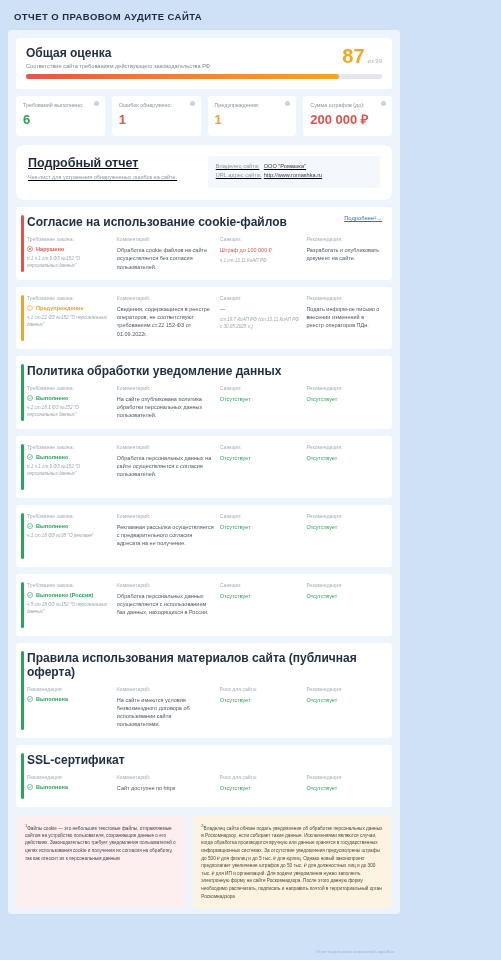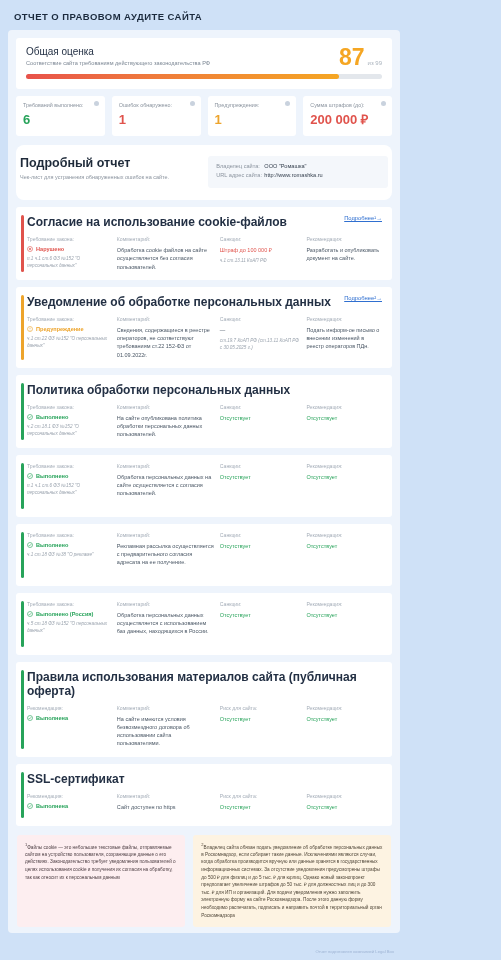--- a/index.html
+++ b/index.html
@@ -20,24 +20,24 @@
     background: #eef4fc; border-radius: 4px; padding: 8px 8px 6px;
   }
 
   
   .score-card {
     background: #fff; border-radius: 3px; padding: 8px 10px 10px;
     display: flex; flex-direction: column; gap: 5px;
   }
   .score-top { display: flex; align-items: flex-start; }
   .score-left { flex: 1; }
-  .score-title { font-size: 10px; font-weight: normal; color: #233044; }
+  .score-title { font-size: 12px; font-weight: bold; color: #233044; }
   .score-sub { font-size: 5.6px; color: #7c8794; margin-top: 3px; }
   .score-num-wrap { display: flex; align-items: baseline; gap: 3px; }
-  .score-num { font-size: 23px; font-weight: bold; color: #f5a623; line-height: 1; }
+  .score-num { font-size: 20px; font-weight: bold; color: #f5a623; line-height: 1; }
   .score-max { font-size: 6px; color: #aab3bd; }
   .bar-track { height: 5px; border-radius: 3px; background: #e3e7ec; position: relative; }
   .bar-fill {
     position: absolute; left: 0; top: 0; bottom: 0; width: 88%;
     border-radius: 3px;
     background: linear-gradient(90deg,#e8524a 0%,#ef7a3c 40%,#f5a623 100%);
   }
 
   
   .stats { display: flex; gap: 7px; margin-top: 7px; }
@@ -48,21 +48,21 @@
   .stat-label { font-size: 5.4px; color: #8a939e; padding-right: 10px; }
   .stat-value { font-size: 13px; font-weight: bold; margin-top: 5px; line-height: 1; }
   .info-dot {
     position: absolute; top: 5px; right: 6px; width: 5px; height: 5px;
     border-radius: 50%; background: #c9d2de;
   }
 
   
   .rep-head {
     background: #fff; border-radius: 8px; margin-top: 9px;
-    padding: 11px 4px 12px; display: flex; align-items: flex-start;
+    padding: 11px 12px 12px; display: flex; align-items: flex-start; text-decoration: underline;
   }
   .rep-head-left { flex: 1.15; }
   .rep-h1 { font-size: 12.5px; font-weight: bold; color: #1f2b3a; }
   .rep-sub { font-size: 5.5px; color: #8a939e; margin-top: 4px; line-height: 1.45; }
   .rep-head-right {
     flex: 1; background: #f4f7fb; border-radius: 3px; padding: 7px 8px;
   }
   .meta-row { display: flex; font-size: 5.6px; margin-bottom: 3px; }
   .meta-k { color: #8a939e; width: 48px; flex: none; }
   .meta-v { color: #36414f; }
@@ -207,24 +207,20 @@
               <div class="note">ч.1 ст.13.11 КоАП РФ</div>
             </div>
             <div class="col c4">
               <div class="col-label">Рекомендация:</div>
               <div class="body-text ">Разработать и опубликовать документ на сайте.</div>
             </div>
           </div>
         </div>
         <div class="card">
           <span class="stripe" style="background:#eda42c"></span>
-          <div class="card-head">
-            <div class="card-title">Уведомление об обработке персональных данных</div>
-            <a class="more-link">Подробнее²→</a>
-          </div>
           <div class="cols">
             <div class="col c1">
               <div class="col-label">Требование закона:</div>
               <div class="status warn">
                 <span class="ico"><svg viewBox="0 0 12 12">
                     <circle cx="6" cy="6" r="5" fill="none" stroke="#eda42c" stroke-width="1.2"></circle>
                     <path d="M6 3.2v3.4" stroke="#eda42c" stroke-width="1.2"></path>
                     <circle cx="6" cy="8.6" r=".8" fill="#eda42c"></circle>
                   </svg></span>
                 <span>Предупреждение</span>
@@ -242,21 +238,21 @@
             </div>
             <div class="col c4">
               <div class="col-label">Рекомендация:</div>
               <div class="body-text ">Подать информ-ое письмо о внесении изменений в реестр операторов ПДн.</div>
             </div>
           </div>
         </div>
         <div class="card">
           <span class="stripe" style="background:#27a35a"></span>
           <div class="card-head">
-            <div class="card-title">Политика обработки персональных данных</div>
+            <div class="card-title">Политика обработки уведомление данных</div>
           </div>
           <div class="cols">
             <div class="col c1">
               <div class="col-label">Требование закона:</div>
               <div class="status ok">
                 <span class="ico"><svg viewBox="0 0 12 12">
                     <circle cx="6" cy="6" r="5" fill="none" stroke="#27a35a" stroke-width="1.2"></circle>
                     <path d="M3.6 6.2 5.2 7.8 8.4 4.3" fill="none" stroke="#27a35a" stroke-width="1.2"></path>
                   </svg></span>
                 <span>Выполнено</span>

